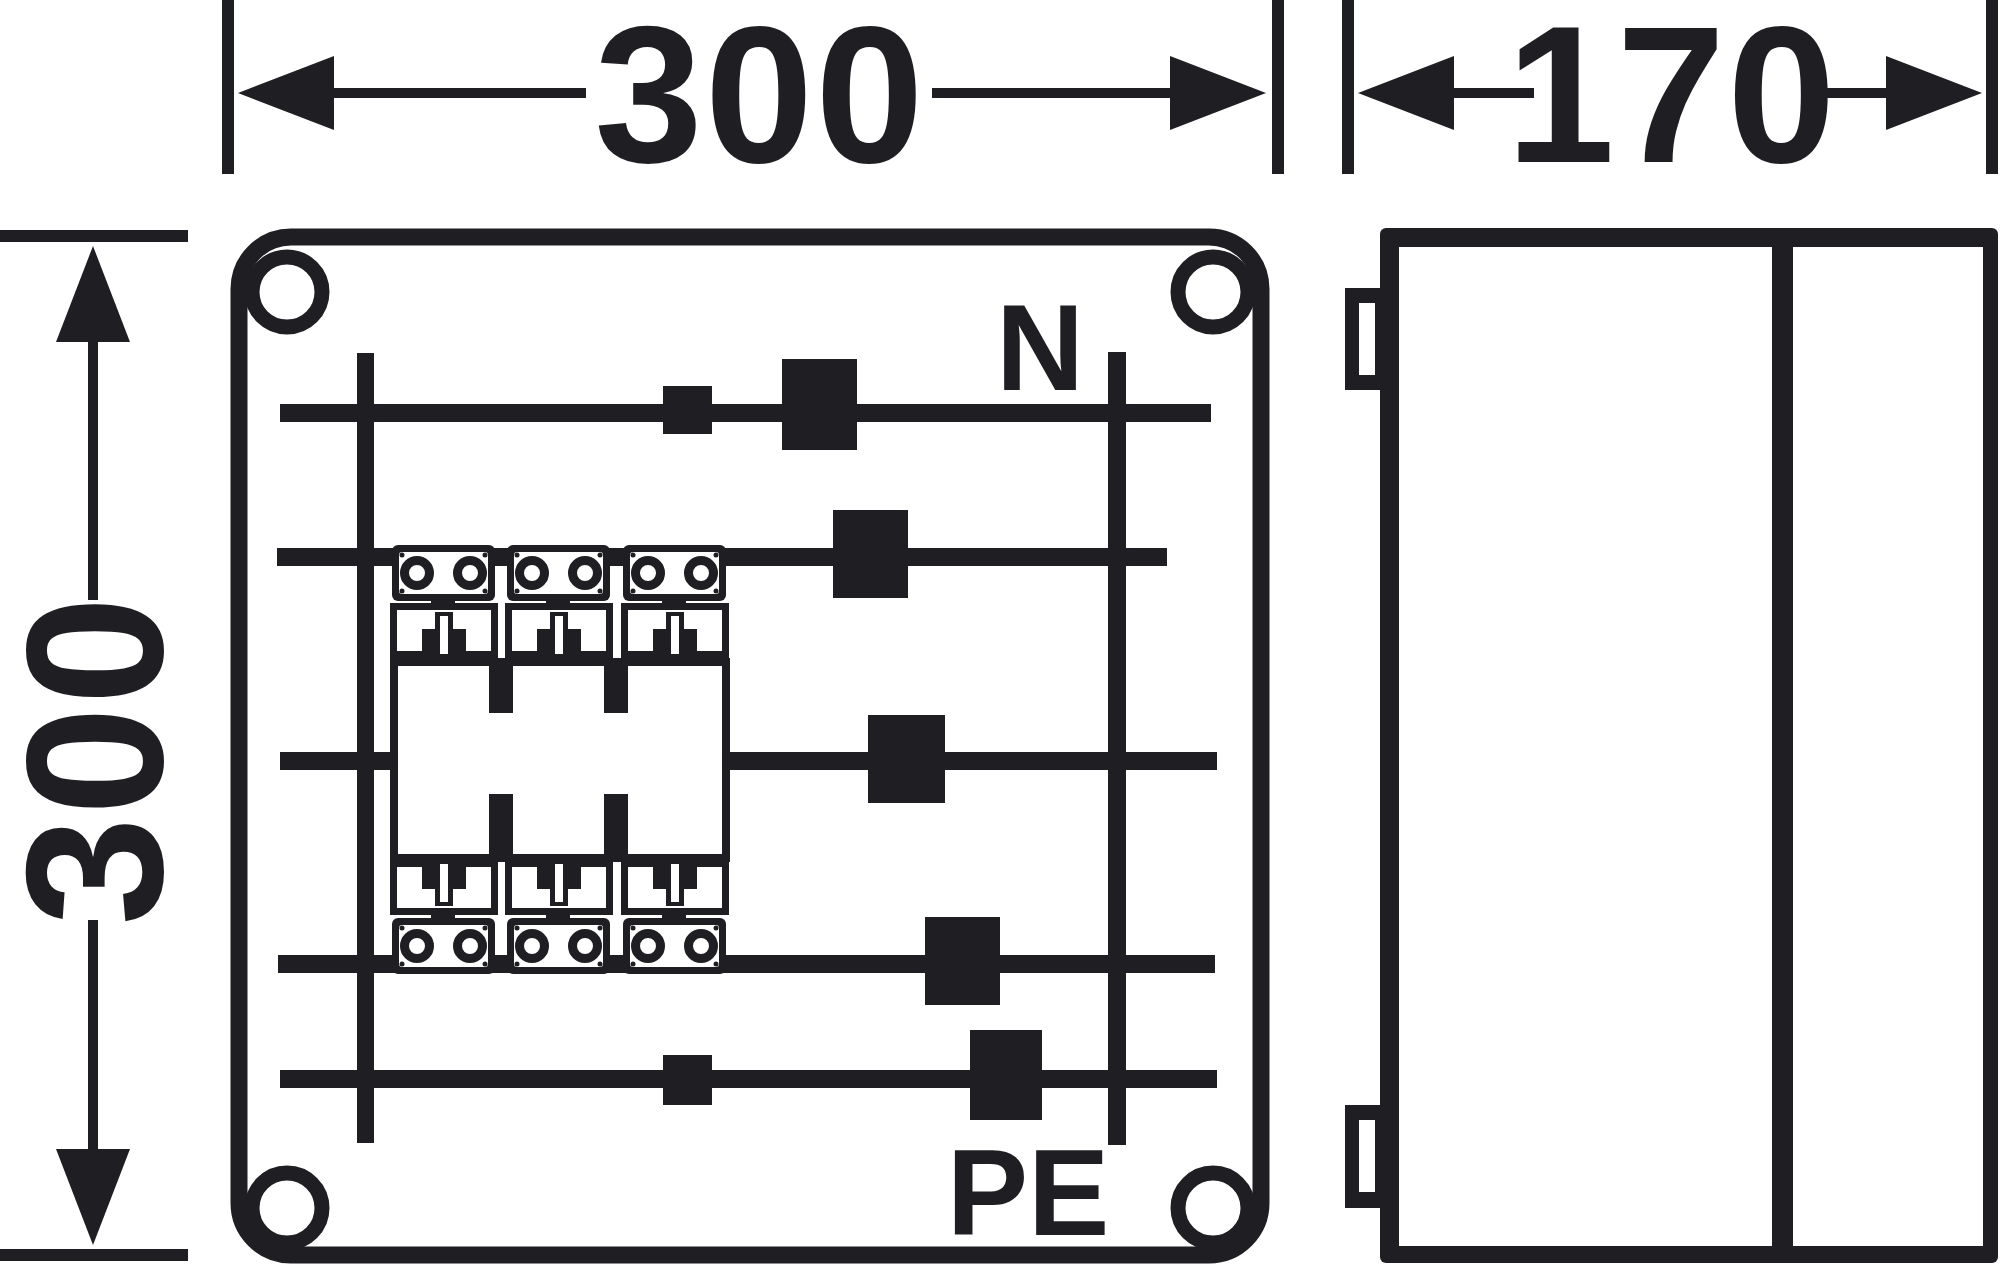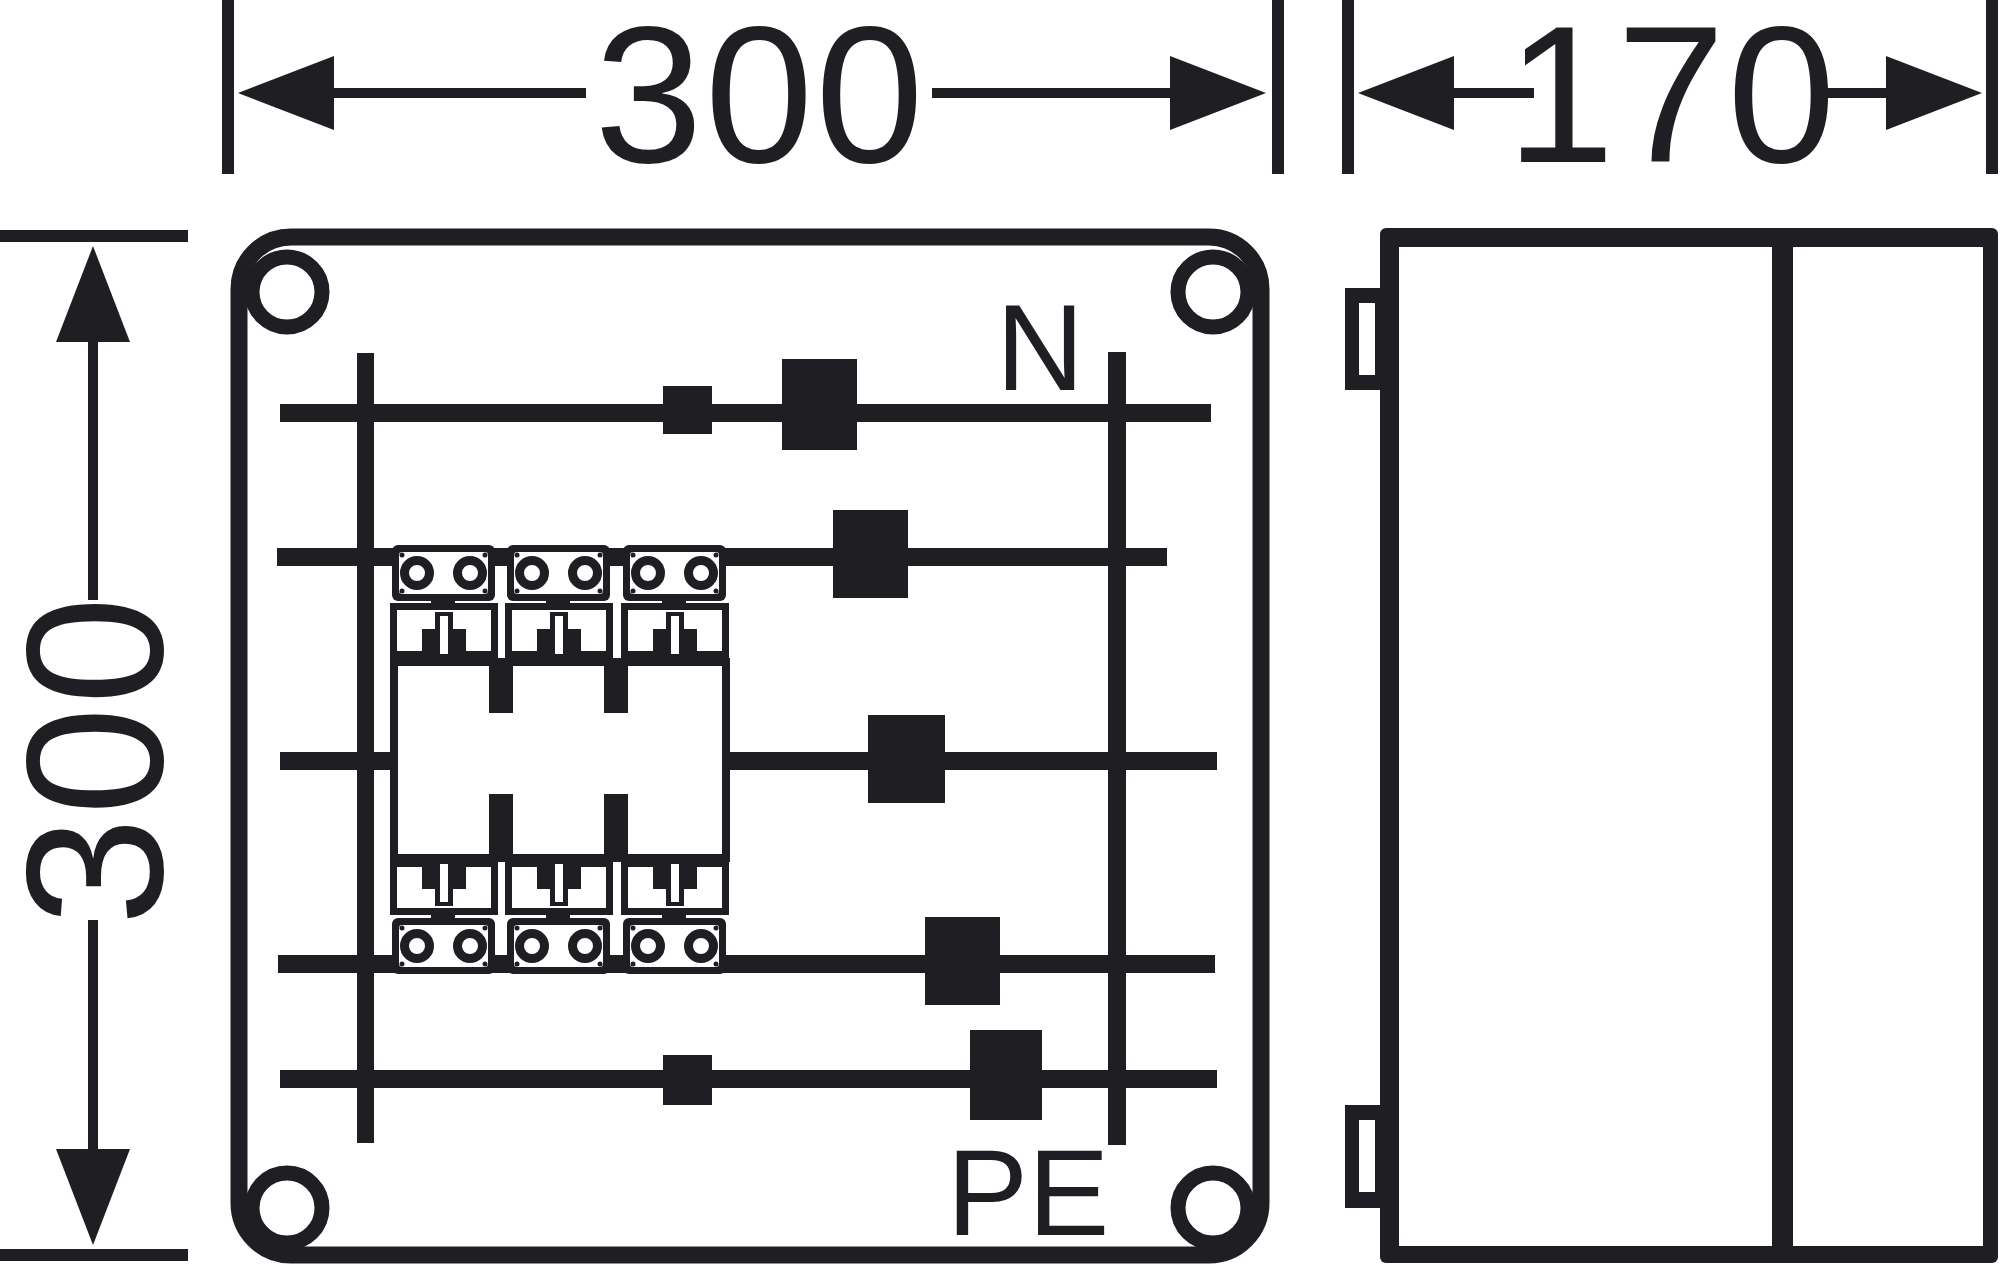--- a/index.html
+++ b/index.html
@@ -5,20 +5,21 @@
   :root{
     --ink:#1e1e23;
     --paper:#ffffff;
   }
   html,body{margin:0;padding:0;background:var(--paper);}
   .stage{
     position:relative;
     width:2000px;height:1268px;
     background:var(--paper);
     overflow:hidden;
+    font-weight:bold;
   }
   svg{display:block;width:100%;height:100%;}
   .ink{fill:var(--ink);}
   .paper{fill:var(--paper);}
   .outline{fill:var(--paper);stroke:var(--ink);}
   .ring{fill:var(--paper);stroke:var(--ink);stroke-width:9;}
   text{
     font-family:"Liberation Sans","DejaVu Sans",sans-serif;
     fill:var(--ink);
   }

